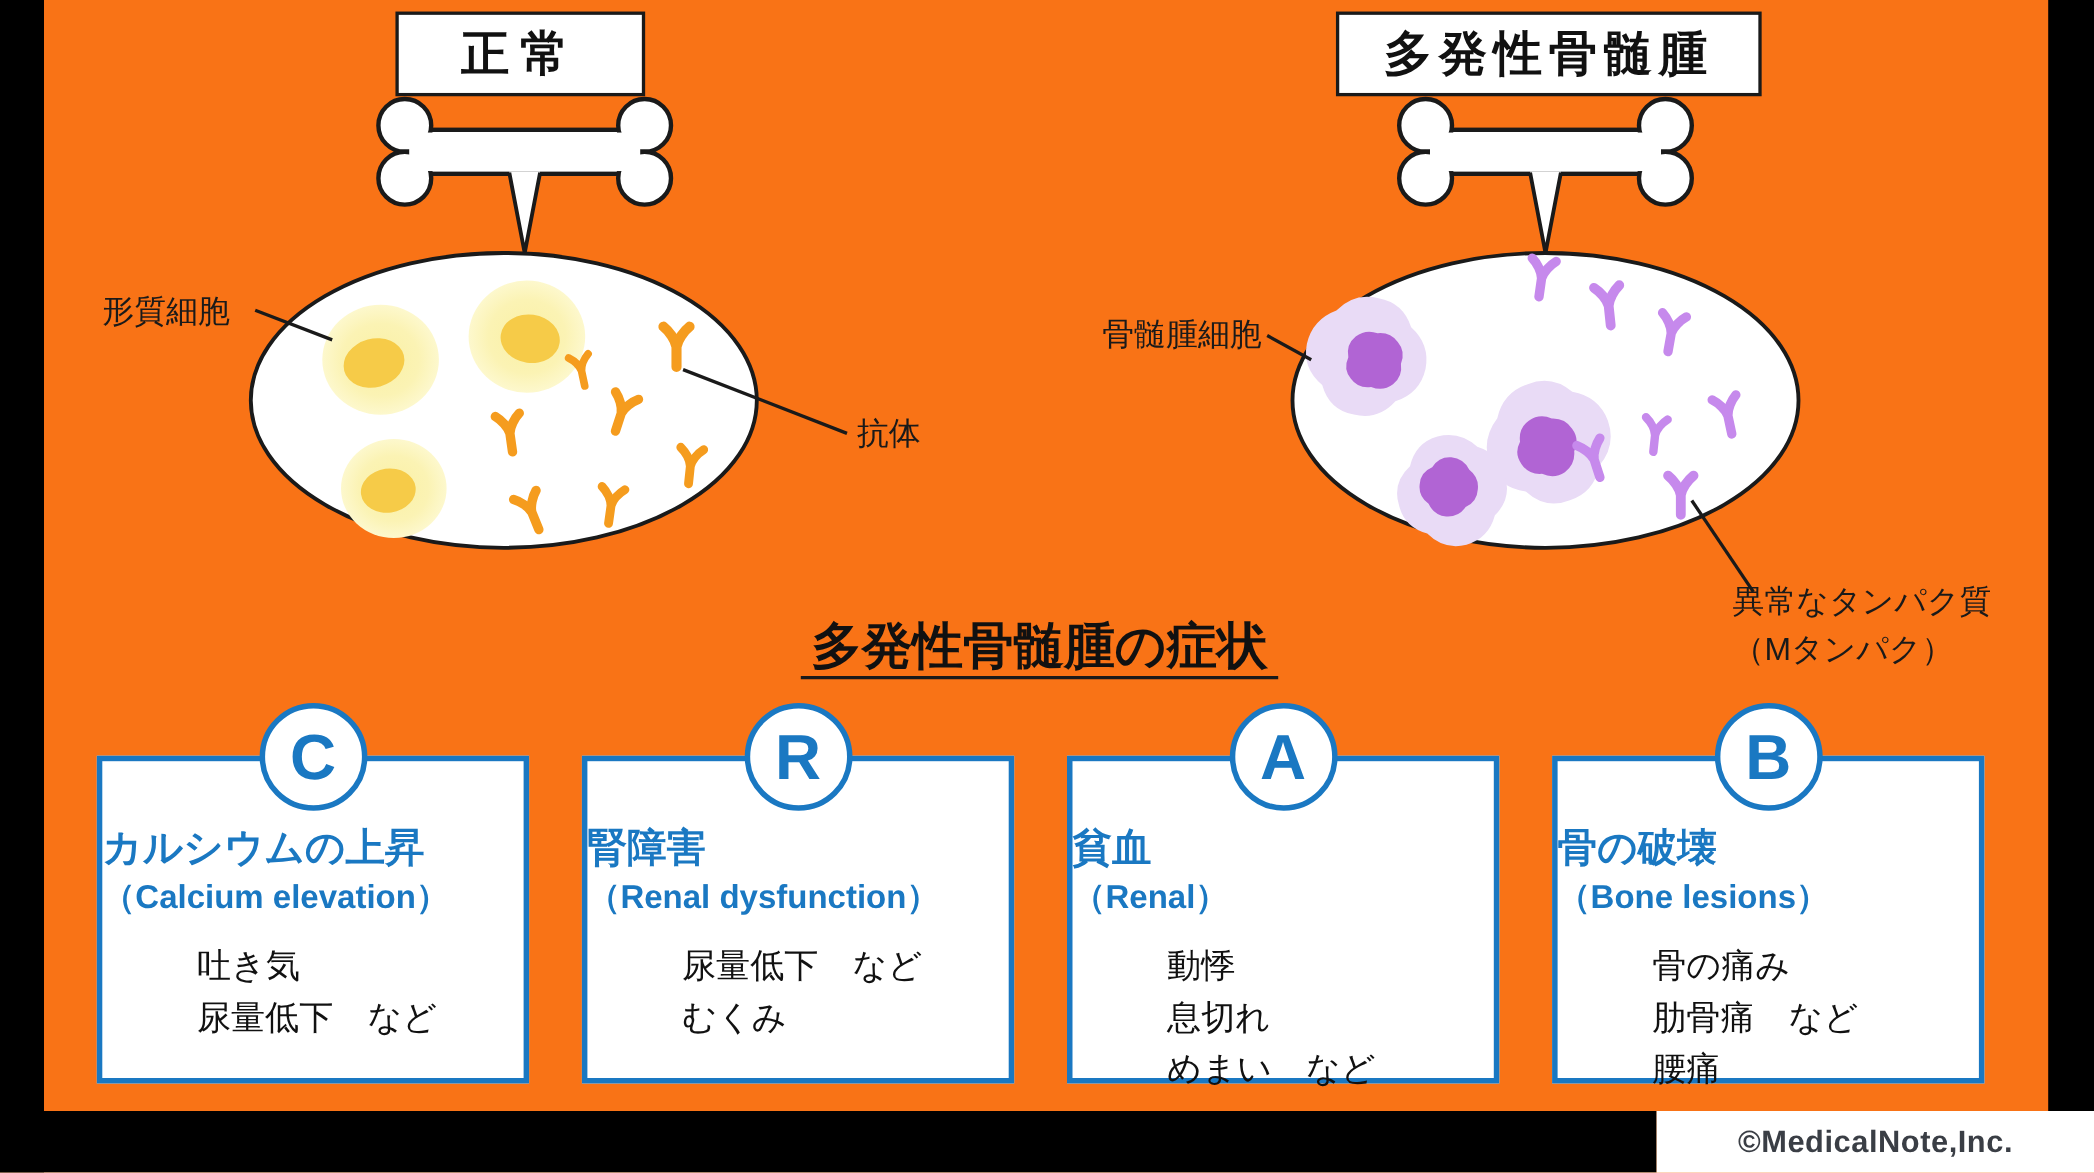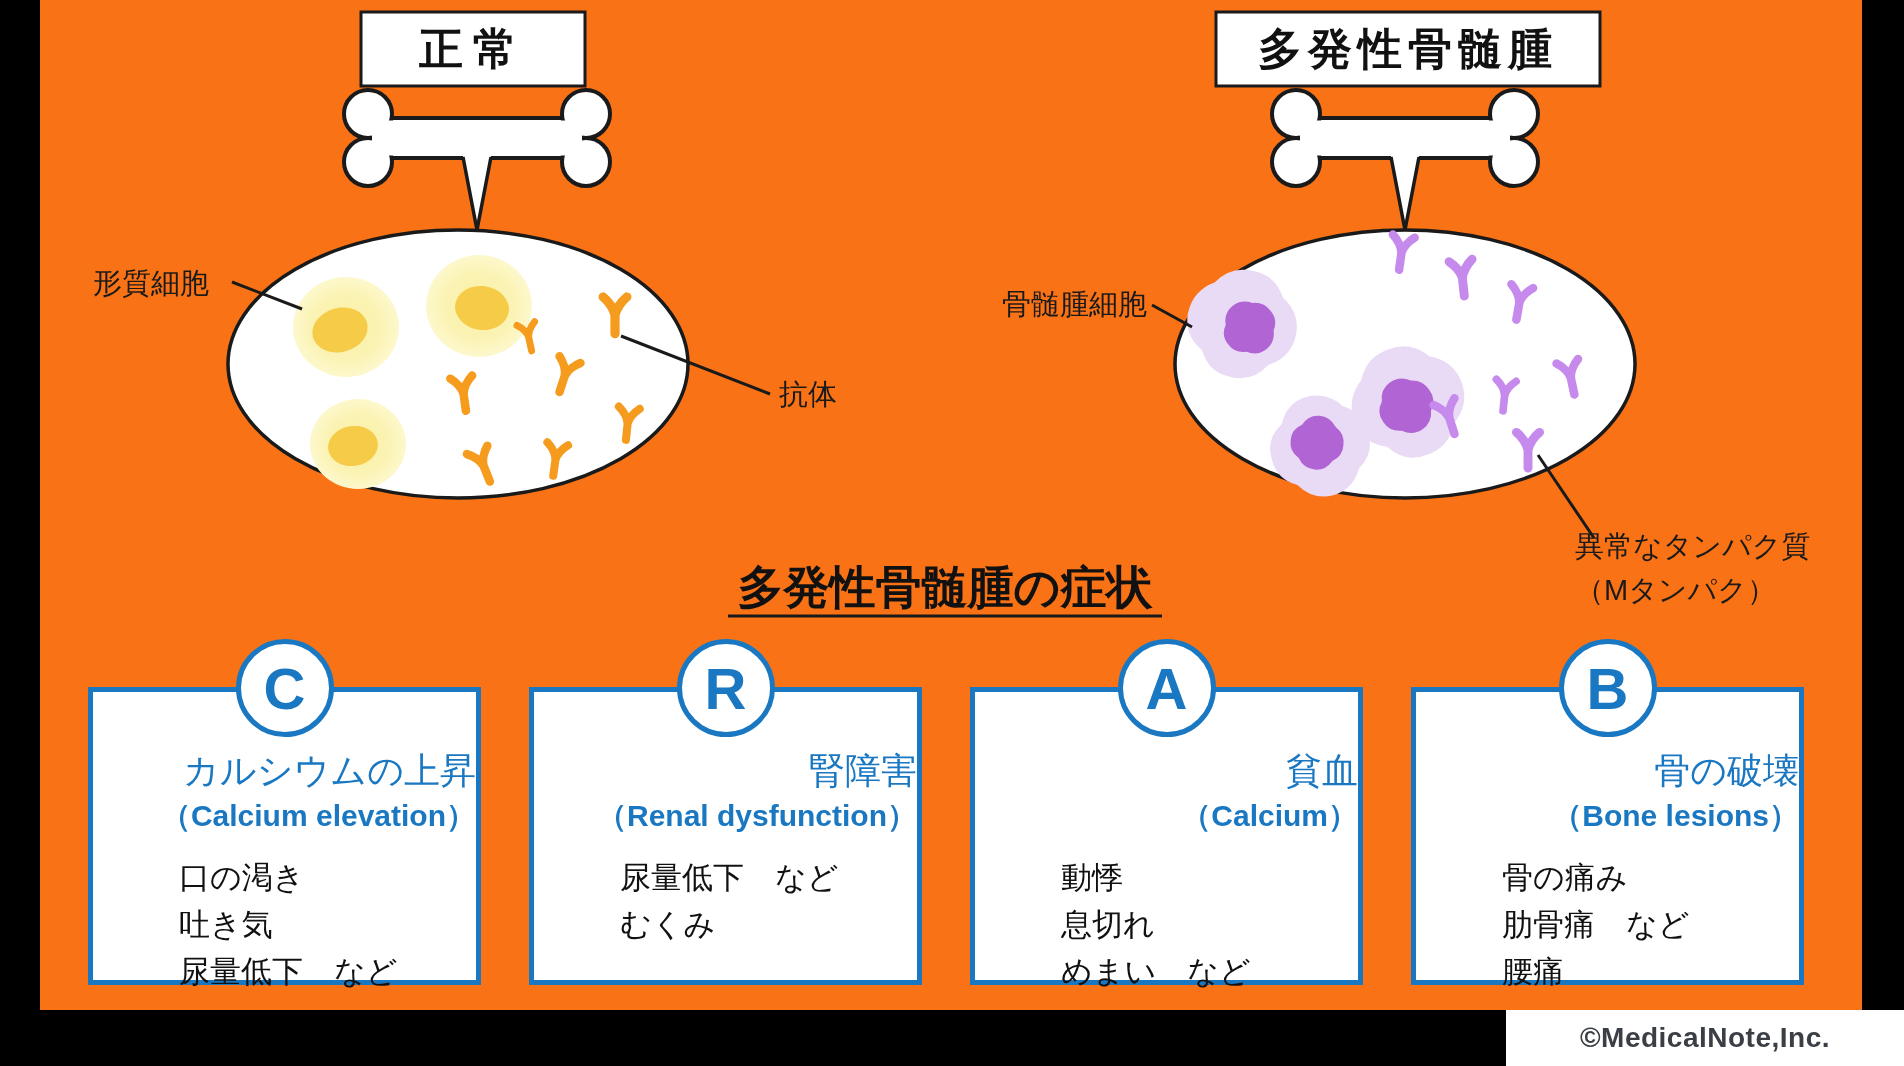--- a/index.html
+++ b/index.html
@@ -18,23 +18,23 @@
     background:#fff;display:flex;align-items:center;justify-content:center;
     font-size:28px;font-weight:700;color:#3a3e45;letter-spacing:0.5px;}
 
   
   .crab-box{position:absolute;top:687px;width:393px;height:298px;background:#fff;
     border:5px solid #1A78C2;box-sizing:border-box;}
   .crab-circle{position:absolute;top:-53px;left:50%;margin-left:-49px;width:98px;height:98px;
     border-radius:50%;border:5px solid #1A78C2;background:#fff;box-sizing:border-box;
     display:flex;align-items:center;justify-content:center;
     font-size:58px;font-weight:700;color:#1A78C2;}
-  .crab-title{margin-top:56px;text-align:right;font-size:36px;font-weight:400;
+  .crab-title{margin-top:56px;text-align:left;font-size:36px;font-weight:700;
     color:#1A78C2;line-height:46px;}
-  .crab-subtitle{text-align:right;font-size:30px;font-weight:700;color:#1A78C2;line-height:44px;}
+  .crab-subtitle{text-align:left;font-size:30px;font-weight:700;color:#1A78C2;line-height:44px;}
   .crab-symptoms{margin-top:16px;padding-left:86px;}
   .crab-symptom{font-size:31px;line-height:47px;color:#111;}
 
   .box-c{left:88px;} .box-r{left:529px;} .box-a{left:970px;} .box-b{left:1411px;}
 </style>
 </head>
 <body>
 
 <div class="canvas">
 
@@ -145,41 +145,40 @@
 
     <text x="945" y="603" text-anchor="middle" font-size="46" font-weight="700" fill="#111">多発性骨髄腫の症状</text>
     <line x1="728" y1="616" x2="1162" y2="616" stroke="#1A1A1A" stroke-width="3"></line>
   </svg>
 
   <div class="crab-box box-c">
     <div class="crab-circle">C</div>
     <div class="crab-title">カルシウムの上昇</div>
     <div class="crab-subtitle">（Calcium elevation）</div>
     <div class="crab-symptoms">
-      <div class="crab-symptom">口の渇き</div>
       <div class="crab-symptom">吐き気</div>
       <div class="crab-symptom">尿量低下　など</div>
     </div>
   </div>
 
   <div class="crab-box box-r">
     <div class="crab-circle">R</div>
     <div class="crab-title">腎障害</div>
     <div class="crab-subtitle">（Renal dysfunction）</div>
     <div class="crab-symptoms">
       <div class="crab-symptom">尿量低下　など</div>
       <div class="crab-symptom">むくみ</div>
       <div class="crab-symptom"></div>
     </div>
   </div>
 
   <div class="crab-box box-a">
     <div class="crab-circle">A</div>
     <div class="crab-title">貧血</div>
-    <div class="crab-subtitle">（Calcium）</div>
+    <div class="crab-subtitle">（Renal）</div>
     <div class="crab-symptoms">
       <div class="crab-symptom">動悸</div>
       <div class="crab-symptom">息切れ</div>
       <div class="crab-symptom">めまい　など</div>
     </div>
   </div>
 
   <div class="crab-box box-b">
     <div class="crab-circle">B</div>
     <div class="crab-title">骨の破壊</div>

